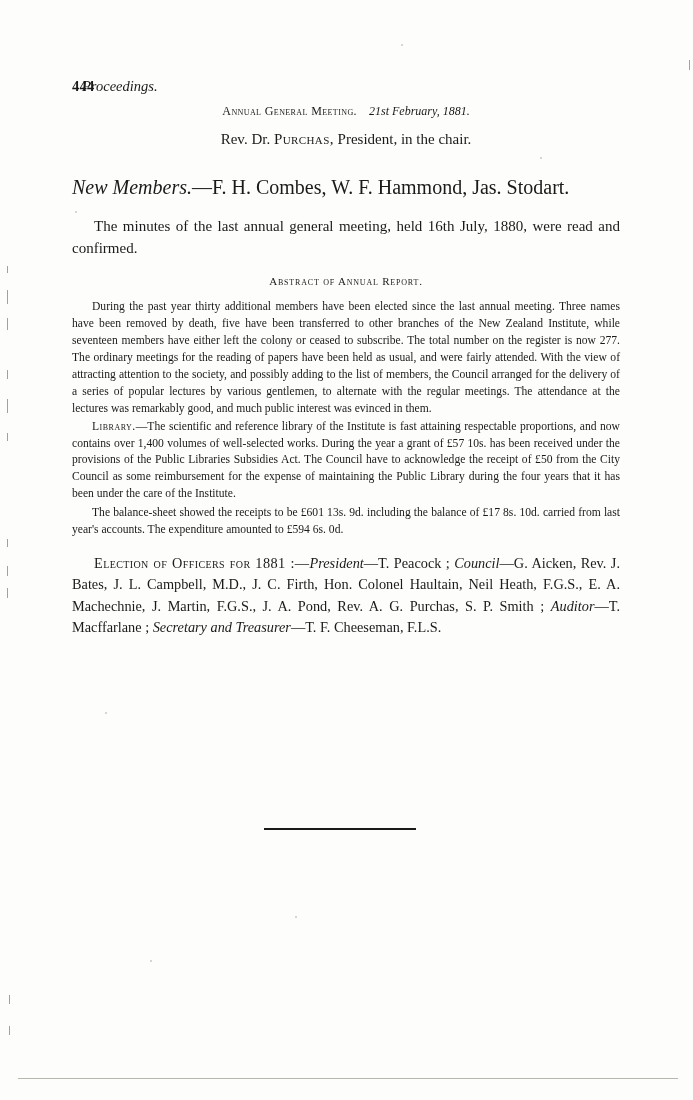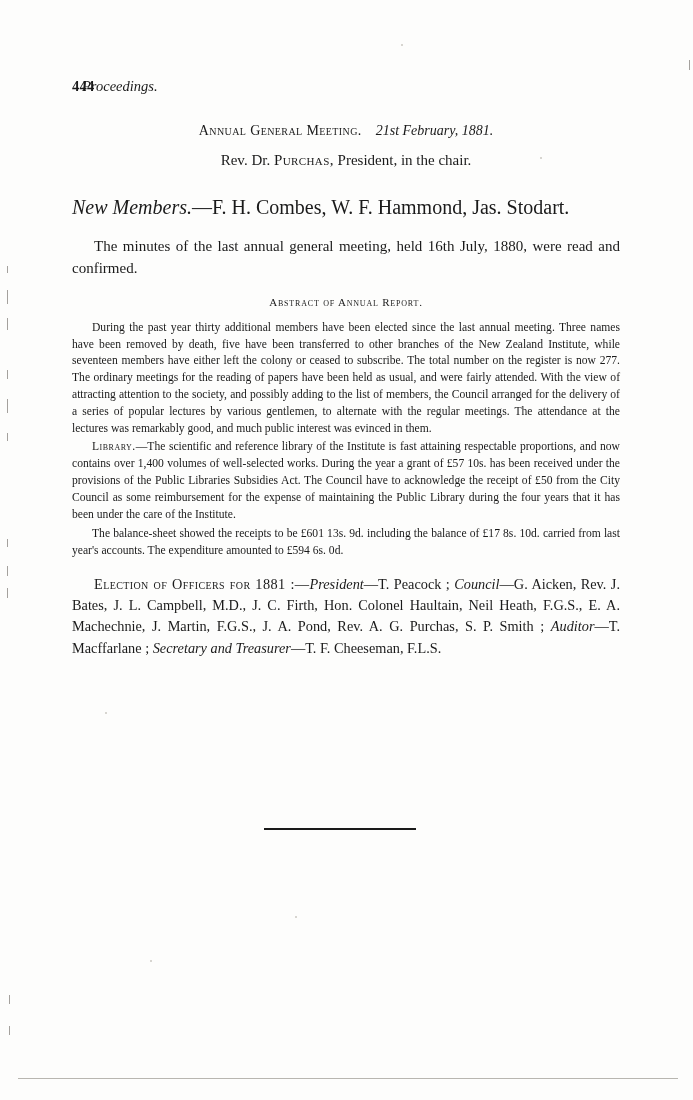--- a/index.html
+++ b/index.html
@@ -65,22 +65,21 @@
     top: 0;
     text-align: left;
     font-style: italic;
     font-size: 14.5px;
     padding-left: 10px;
   }
 
   
   .centered {
     text-align: center;
-    font-size: 14px;
-    margin-top: 18px;
+    font-size: 12px;
     line-height: 1.25;
   }
   .centered.line2 { margin-top: 11px; font-size: 15px; }
 
   .smallcaps {
     font-variant: small-caps;
     letter-spacing: 0.4px;
   }
   .ital { font-style: italic; }
 

